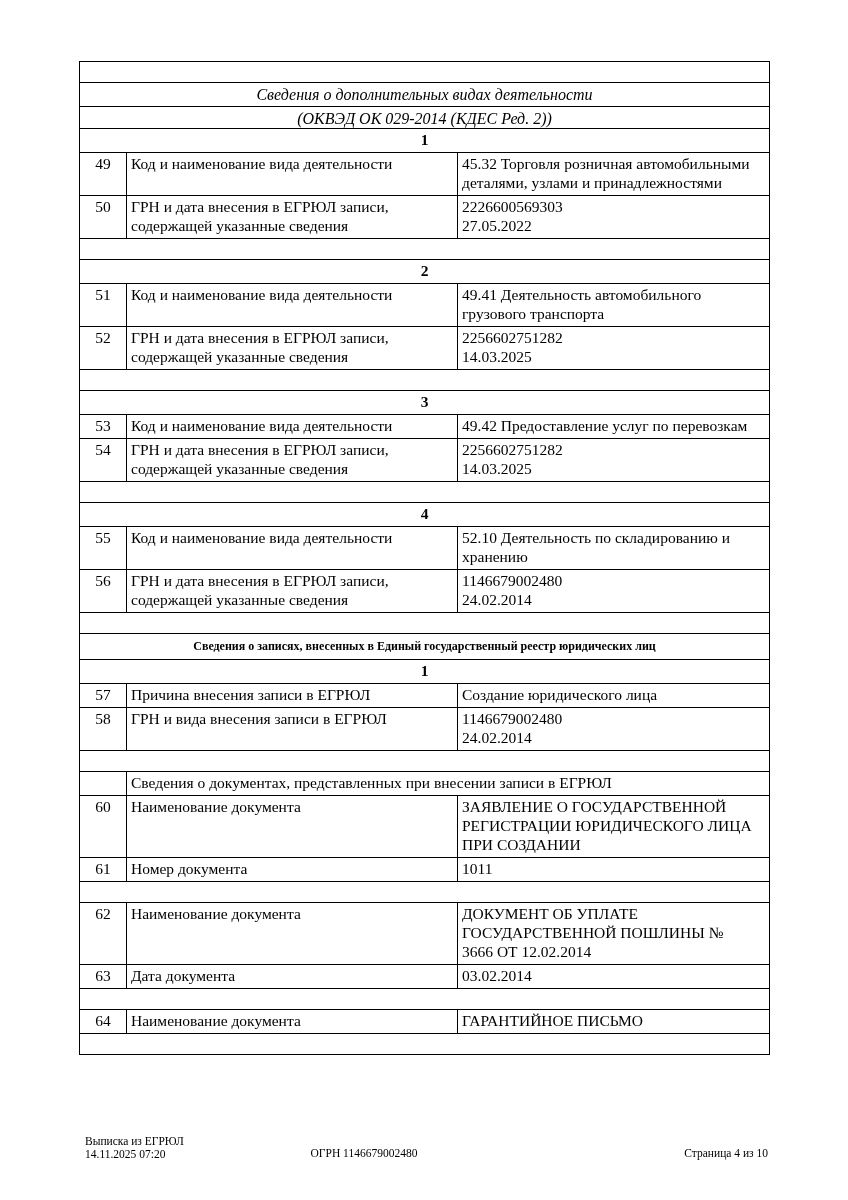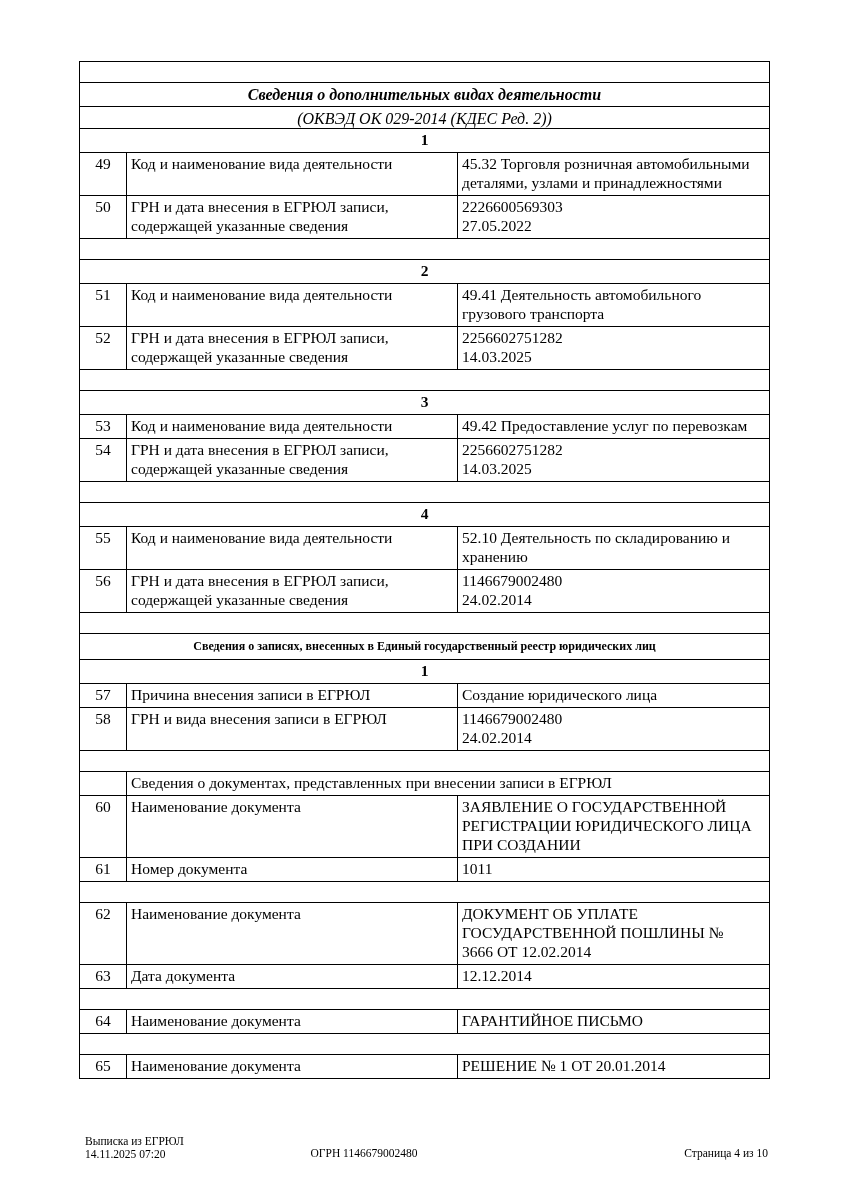--- a/index.html
+++ b/index.html
@@ -28,21 +28,21 @@
     vertical-align: top;
     font-size: 15.5px;
     line-height: 19px;
     padding: 1px 4px 3px 4px;
     white-space: pre-line;
     overflow: hidden;
   }
   td.cell-num { text-align: center; padding-left: 1px; padding-right: 1px; }
   tr.spacer td { height: 21px; padding: 0; }
   tr.sec-title td {
-    font-weight: bold; font-style: italic;
+    font-weight: normal; font-style: italic;
     text-align: center; font-size: 16px;
     padding-top: 2px; padding-bottom: 2px;
   }
   tr.sec-subtitle td {
     font-style: italic; text-align: center; font-size: 16px;
     padding-top: 2px; padding-bottom: 0;
   }
   tr.group-num td { font-weight: bold; text-align: center; }
   tr.records-title td {
     font-weight: bold; text-align: center; font-size: 12px;
@@ -211,42 +211,37 @@
       <tr>
         <td class="cell-num">62</td>
         <td>Наименование документа</td>
         <td>ДОКУМЕНТ ОБ УПЛАТЕ
 ГОСУДАРСТВЕННОЙ ПОШЛИНЫ №
 3666 ОТ 12.02.2014</td>
       </tr>
       <tr>
         <td class="cell-num">63</td>
         <td>Дата документа</td>
-        <td>12.12.2014</td>
+        <td>03.02.2014</td>
       </tr>
 
       <tr class="spacer">
           <td colspan="3"></td>
         </tr>
 
       <tr>
         <td class="cell-num">64</td>
         <td>Наименование документа</td>
         <td>ГАРАНТИЙНОЕ ПИСЬМО</td>
       </tr>
 
       <tr class="spacer">
           <td colspan="3"></td>
         </tr>
 
-      <tr>
-        <td class="cell-num">65</td>
-        <td>Наименование документа</td>
-        <td>РЕШЕНИЕ № 1 ОТ 20.01.2014</td>
-      </tr>
     </tbody>
   </table>
 
   <div class="footer-block footer-left">
     <div>Выписка из ЕГРЮЛ</div>
     <div>14.11.2025 07:20</div>
   </div>
   <div class="footer-block footer-center">ОГРН 1146679002480</div>
   <div class="footer-block footer-right">Страница 4 из 10</div>
 

